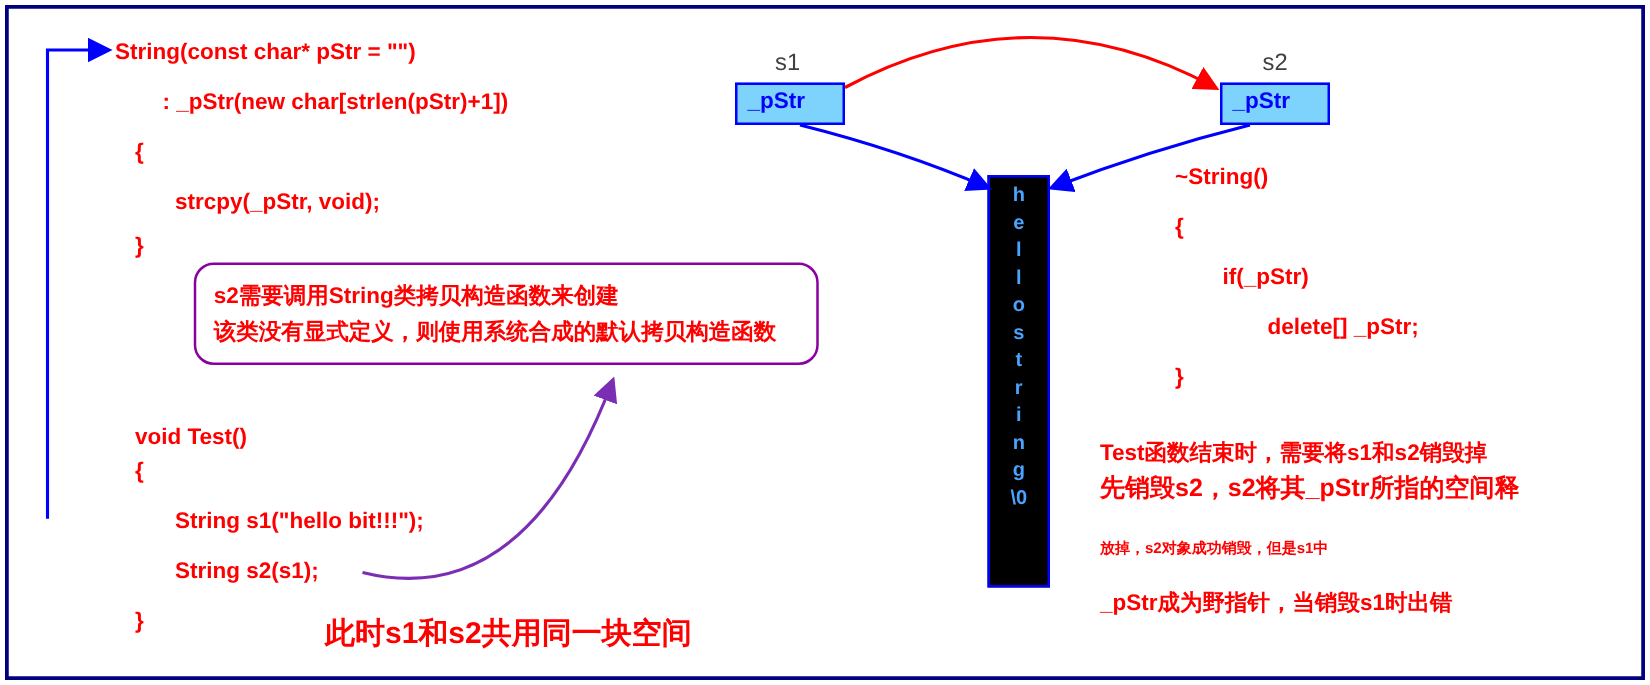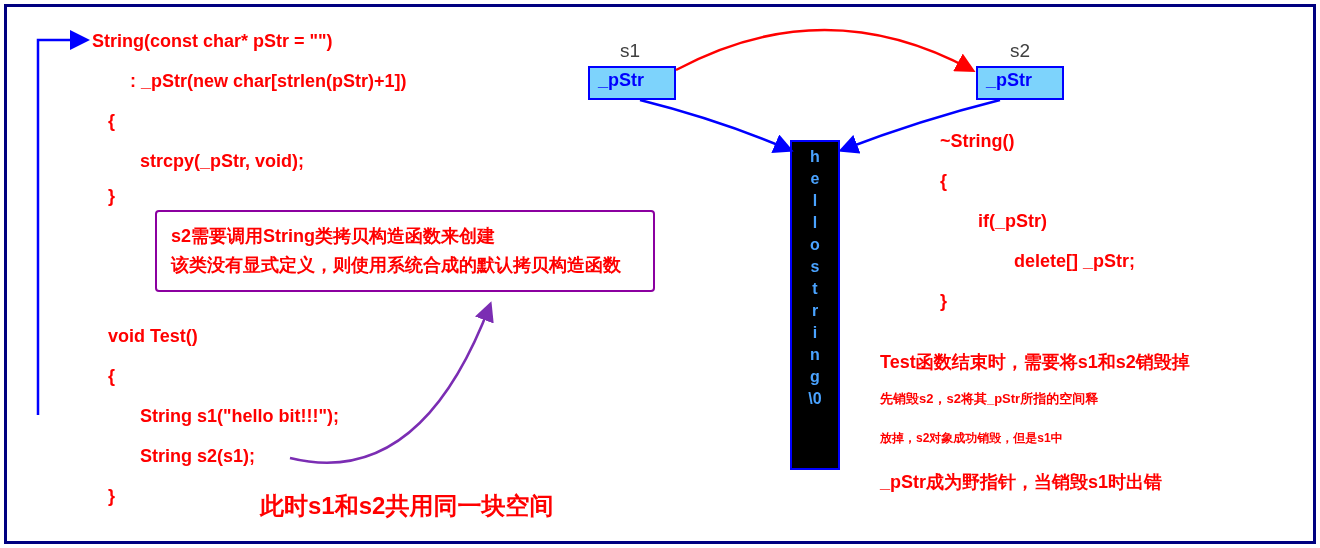--- a/index.html
+++ b/index.html
@@ -16,21 +16,21 @@
     border: 3px solid #000080;
   }
   .c { position: absolute; font-weight: bold; }
   .red { color: #ff0000; }
 
   .code-line { font-size: 18px; line-height: 1.3; white-space: nowrap; }
 
   .callout {
     position: absolute;
     border: 2px solid #8b00a0;
-    border-radius: 4px;
+    border-radius: 16px;
     padding: 10px 14px;
     background: #fff;
   }
   .callout div { color: #ff0000; font-weight: bold; font-size: 18px; line-height: 1.6; }
 
   .box {
     position: absolute;
     border: 2px solid #0000ff;
     background: #7dd3fc;
   }
@@ -51,21 +51,21 @@
 <body>
 
 <div class="frame"></div>
 
 <div class="c red code-line" style="left:92px; top:30px">String(const char* pStr = "")</div>
 <div class="c red code-line" style="left:130px; top:70px">: _pStr(new char[strlen(pStr)+1])</div>
 <div class="c red code-line" style="left:108px; top:110px">{</div>
 <div class="c red code-line" style="left:140px; top:150px">strcpy(_pStr, void);</div>
 <div class="c red code-line" style="left:108px; top:185px">}</div>
 
-<div class="c red code-line" style="left:108px; top:325px">void Test()</div>
+<div class="c red code-line" style="left:108px; top:338px">void Test()</div>
 <div class="c red code-line" style="left:108px; top:365px">{</div>
 <div class="c red code-line" style="left:140px; top:405px">String s1("hello bit!!!");</div>
 <div class="c red code-line" style="left:140px; top:445px">String s2(s1);</div>
 <div class="c red code-line" style="left:108px; top:485px">}</div>
 
 <div class="callout" style="left:155px; top:210px; width:500px">
   <div>s2需要调用String类拷贝构造函数来创建</div>
   <div>该类没有显式定义，则使用系统合成的默认拷贝构造函数</div>
 </div>
 
@@ -97,21 +97,21 @@
   <div class="ch">\0</div>
 </div>
 
 <div class="c red code-line" style="left:940px; top:130px">~String()</div>
 <div class="c red code-line" style="left:940px; top:170px">{</div>
 <div class="c red code-line" style="left:978px; top:210px">if(_pStr)</div>
 <div class="c red code-line" style="left:1014px; top:250px">delete[] _pStr;</div>
 <div class="c red code-line" style="left:940px; top:290px">}</div>
 
 <div class="c red" style="left:880px; top:350px; font-size:18px">Test函数结束时，需要将s1和s2销毁掉</div>
-<div class="c red" style="left:880px; top:390px; font-size:13px">先销毁s2，s2将其_pStr所指的空间释</div>
+<div class="c red" style="left:880px; top:377px; font-size:20px">先销毁s2，s2将其_pStr所指的空间释</div>
 <div class="c red" style="left:880px; top:430px; font-size:12px">放掉，s2对象成功销毁，但是s1中</div>
 <div class="c red" style="left:880px; top:470px; font-size:18px">_pStr成为野指针，当销毁s1时出错</div>
 
 <svg class="overlay">
   <defs>
     <marker id="arr-blue" viewBox="0 0 10 10" refX="8" refY="5" markerWidth="8" markerHeight="8" orient="auto">
       <path d="M0,0 L10,5 L0,10 z" fill="#0000ff"></path>
     </marker>
     <marker id="arr-red" viewBox="0 0 10 10" refX="8" refY="5" markerWidth="8" markerHeight="8" orient="auto">
       <path d="M0,0 L10,5 L0,10 z" fill="#ff0000"></path>

